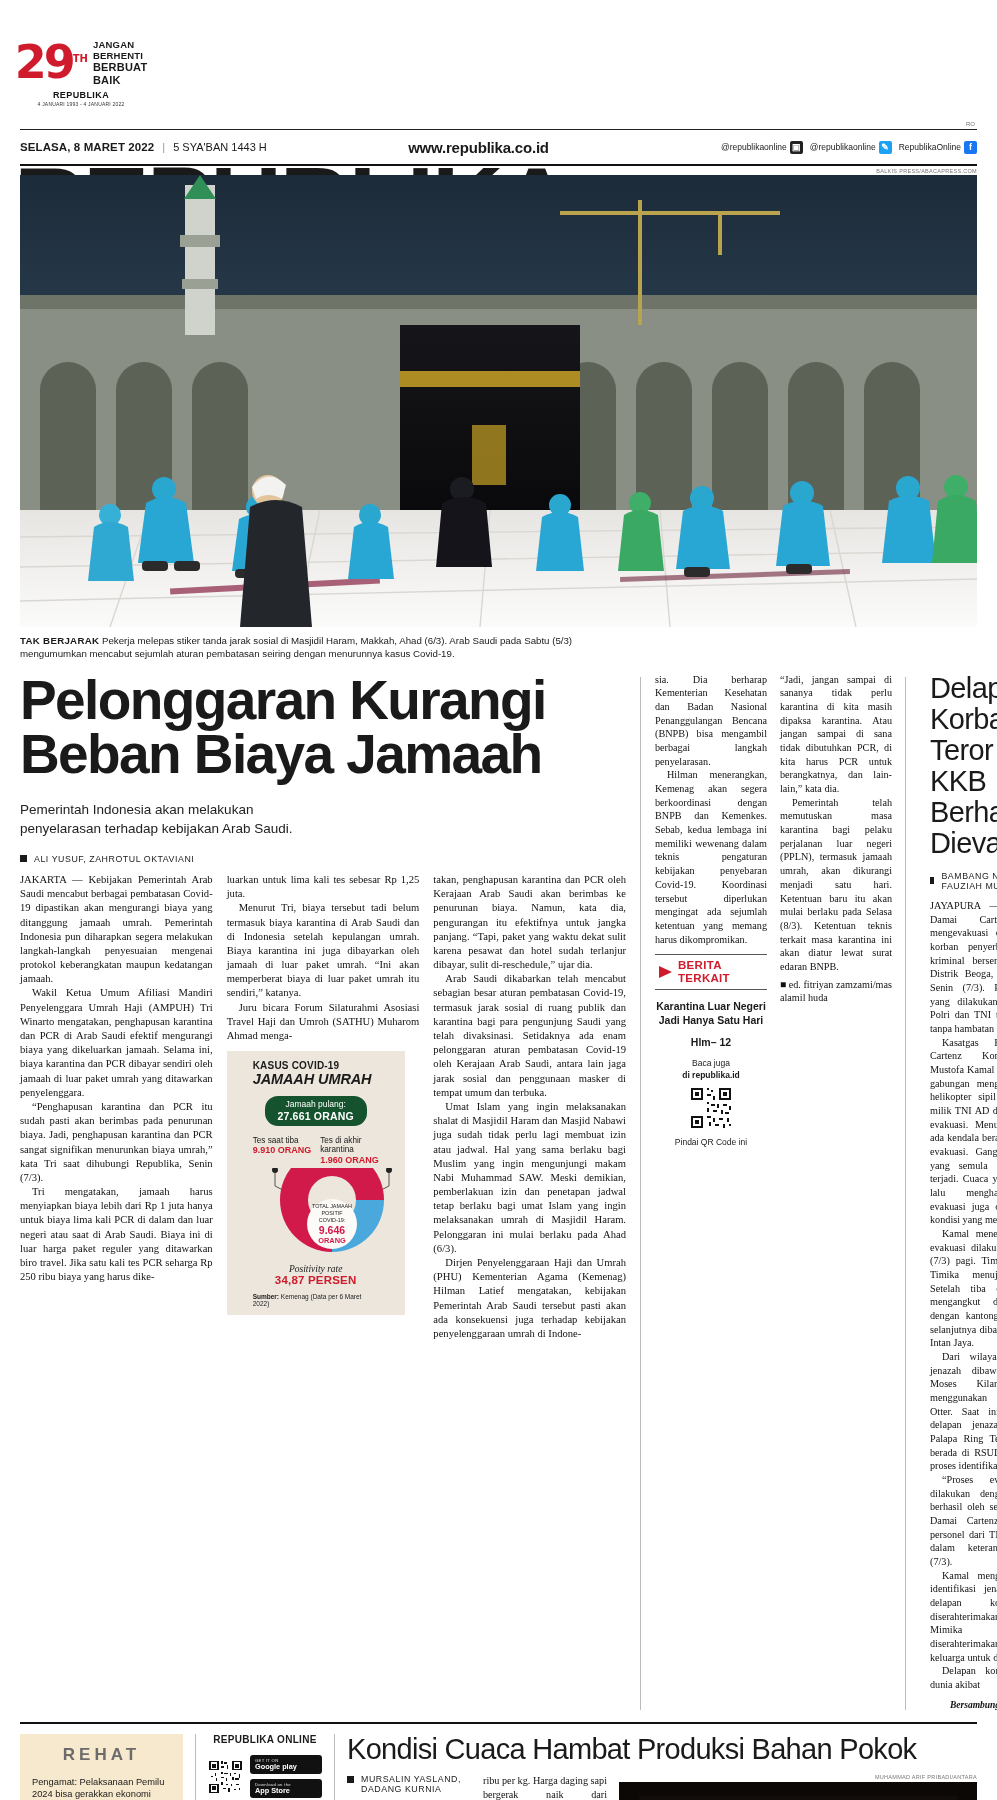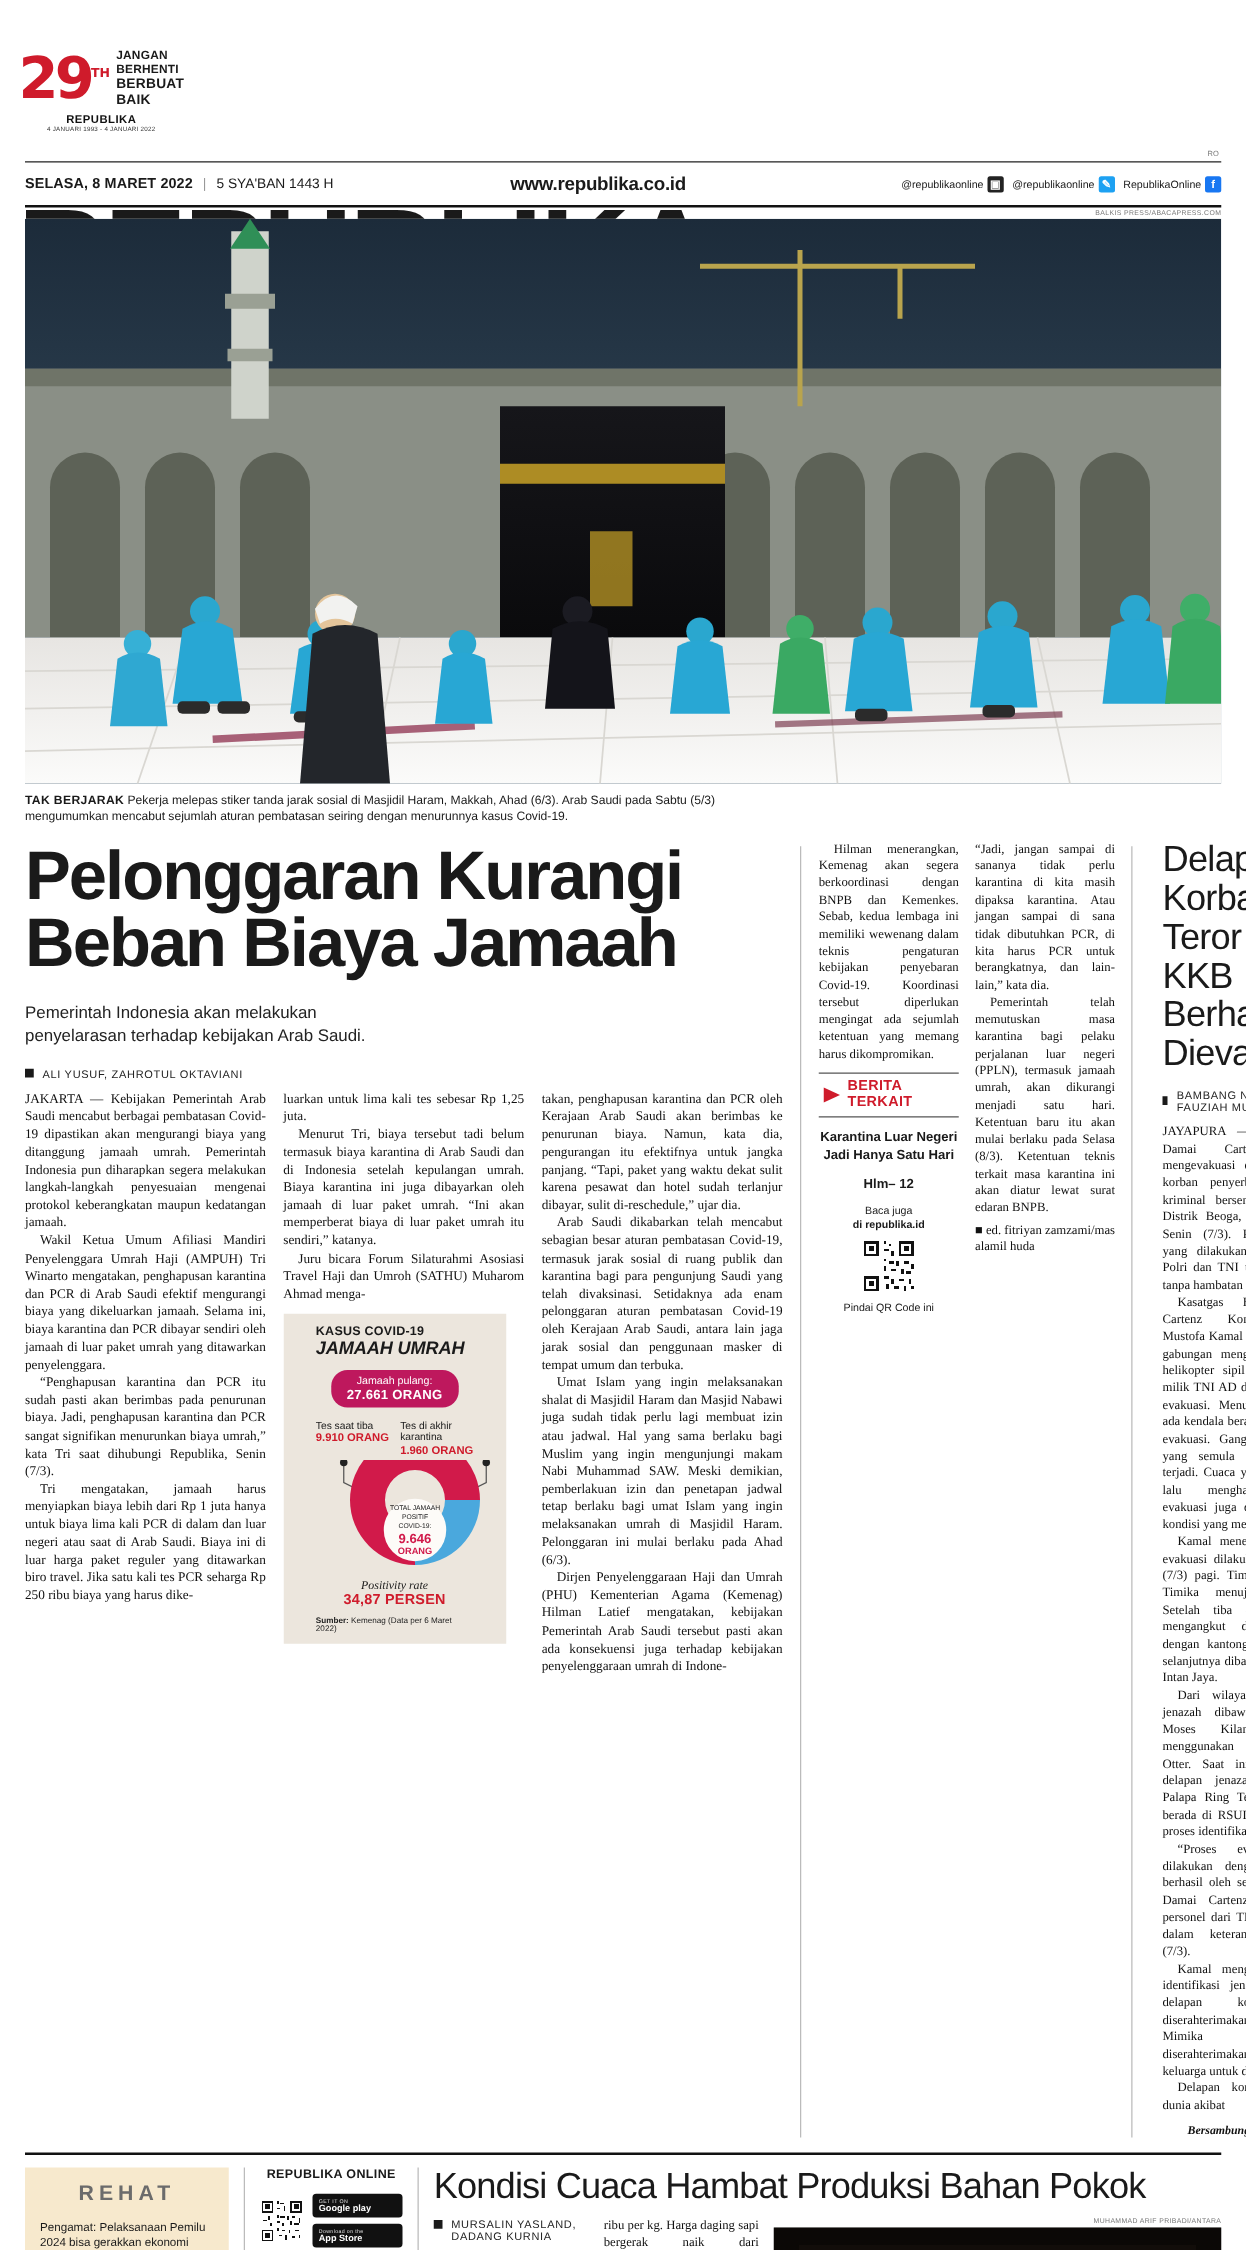--- a/index.html
+++ b/index.html
@@ -102,21 +102,21 @@
   .arrow-red { width:0;height:0;border-left:13px solid #cf1b2b;
                border-top:6px solid transparent;border-bottom:6px solid transparent;}
   .terkait-label { font-weight:bold; font-size:11.5px; color:#cf1b2b; line-height:1.12; letter-spacing:0.3px;}
   .terkait-title { font-weight:bold; font-size:10.5px; line-height:1.35; text-align:center; margin-top:9px;}
   .terkait-hlm { font-weight:bold; font-size:10.5px; text-align:center; margin-top:9px;}
 
   
   .infobox { width:178px; background:#ece6dd; padding:9px 26px 8px; margin:8px 0 4px; position:relative;}
   .infobox .ttl1 { font-size:10px; font-weight:bold; letter-spacing:0.2px; color:#1a1a1a;}
   .infobox .ttl2 { font-size:14.5px; font-weight:bold; letter-spacing:-0.1px; color:#1a1a1a; margin-top:0px;font-style:italic;}
-  .pill { background:#be185d; color:#fff; border-radius:13px; text-align:center; padding:4px 6px; margin:9px 12px 0;}
+  .pill { background:#14532d; color:#fff; border-radius:13px; text-align:center; padding:4px 6px; margin:9px 12px 0;}
   .pill .p1 { font-size:8.5px; line-height:1.1;}
   .pill .p2 { font-size:10.5px; font-weight:bold; letter-spacing:0.2px;}
   .legrow { display:flex; justify-content:space-between; margin-top:10px; }
   .leg { font-size:8.2px; line-height:1.2; }
   .leg .lv { font-weight:bold; color:#cf1b2b; font-size:9px;}
   .leg.r { text-align:left;}
   .donut-wrap { position:relative; height:92px; margin-top:2px;}
   .posrate { text-align:center; margin-top:4px;}
   .posrate .pr1 { font-style:italic; font-size:9.5px; font-family:"Liberation Serif", serif;}
   .posrate .pr2 { font-weight:bold; font-size:11.5px; color:#cf1b2b; letter-spacing:0.2px;}
@@ -438,20 +438,21 @@
       </div>
     </div>
 
     <div class="divider-v"></div>
 
     <div class="right-zone">
       <div style="display:flex; gap:13px;">
 
         <div style="width:112px; flex:0 0 112px;">
           <div class="bodytext" style="font-size:10.2px;">
+            <p class="noind">sia. Dia berharap Kementerian Kesehatan dan Badan Nasional Penanggulangan Bencana (BNPB) bisa mengambil berbagai langkah penyelarasan.</p>
             <p>Hilman menerangkan, Kemenag akan segera berkoordinasi dengan BNPB dan Kemenkes. Sebab, kedua lembaga ini memiliki wewenang dalam teknis pengaturan kebijakan penyebaran Covid-19. Koordinasi tersebut diperlukan mengingat ada sejumlah ketentuan yang memang harus dikompromikan.</p>
           </div>
 
           <div class="terkait">
             <div class="terkait-top"></div>
             <div class="terkait-row">
               <span class="arrow-red"></span>
               <span class="terkait-label">
                 <span style="display:block">BERITA</span>
                 <span style="display:block">TERKAIT</span>

